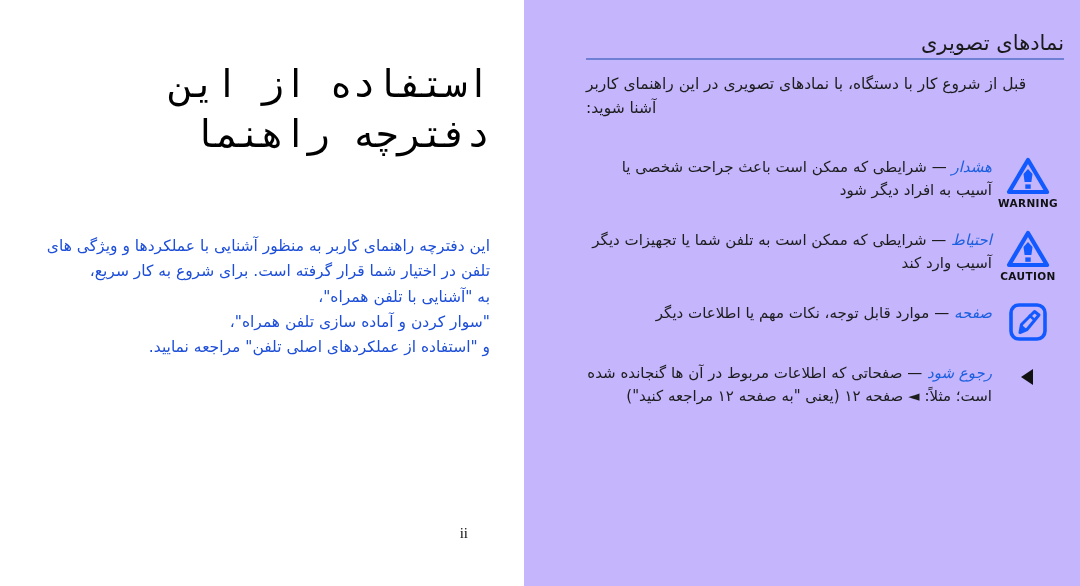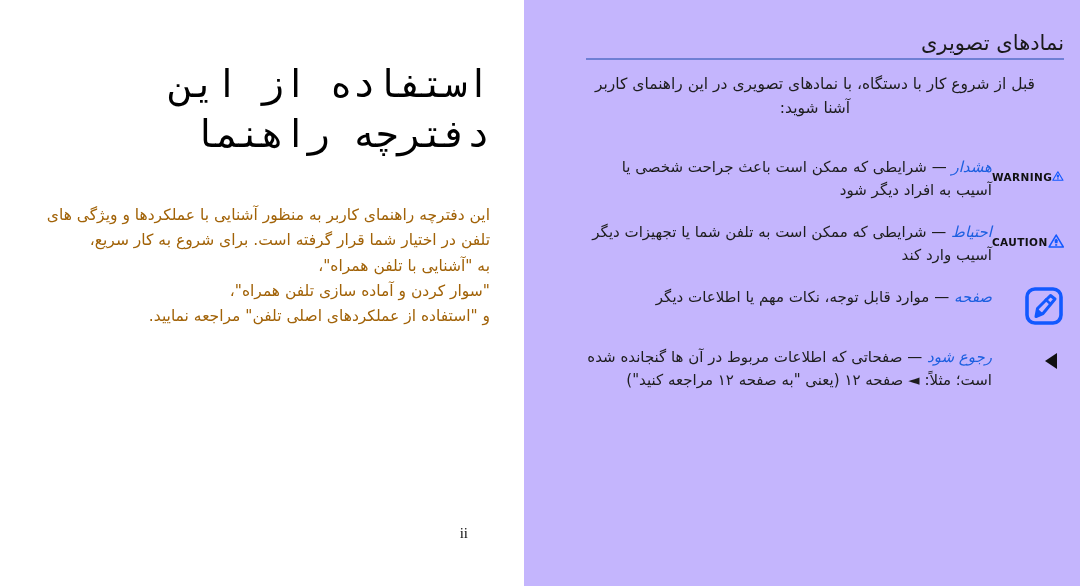--- a/index.html
+++ b/index.html
@@ -50,40 +50,40 @@
     background: #6f7fd4;
     width: 100%;
     margin: 2px 0 12px 0;
   }
   .intro-par {
     font-size: 15.5px;
     line-height: 1.55;
     color: #1d1d1d;
     margin: 0;
     direction: rtl;
-    text-align: center;
+    text-align: left;
     width: 458px;
     margin-right: 20px;
   }
 
   
   .icon-rows {
     margin-top: 34px;
   }
   .icon-row {
     display: flex;
     flex-direction: row;
     align-items: flex-start;
     margin-bottom: 18px;
   }
   .icon-cell {
     width: 72px;
     flex: 0 0 72px;
     display: flex;
-    flex-direction: row;
+    flex-direction: column;
     align-items: center;
     justify-content: flex-start;
     padding-top: 2px;
   }
   .row-text {
     flex: 1 1 auto;
     font-size: 15px;
     line-height: 1.5;
     color: #1d1d1d;
     direction: rtl;
@@ -131,24 +131,24 @@
     font-size: 38px;
     line-height: 1.32;
     color: #000000;
     font-weight: 400;
     margin: 0;
     direction: rtl;
     text-align: right;
     font-family: Liberation Mono, monospace;
   }
   .right-body {
-    margin-top: 41px;
+    margin-top: 72px;
     font-size: 15.5px;
     line-height: 1.62;
-    color: #a16207;
+    color: #1d4ed8;
     direction: rtl;
     text-align: right;
   }
   .right-body p { margin: 0; }
   .folio {
     position: absolute;
     right: 56px;
     bottom: 44px;
     font-family: "Liberation Serif", "DejaVu Serif", serif;
     font-size: 15px;

